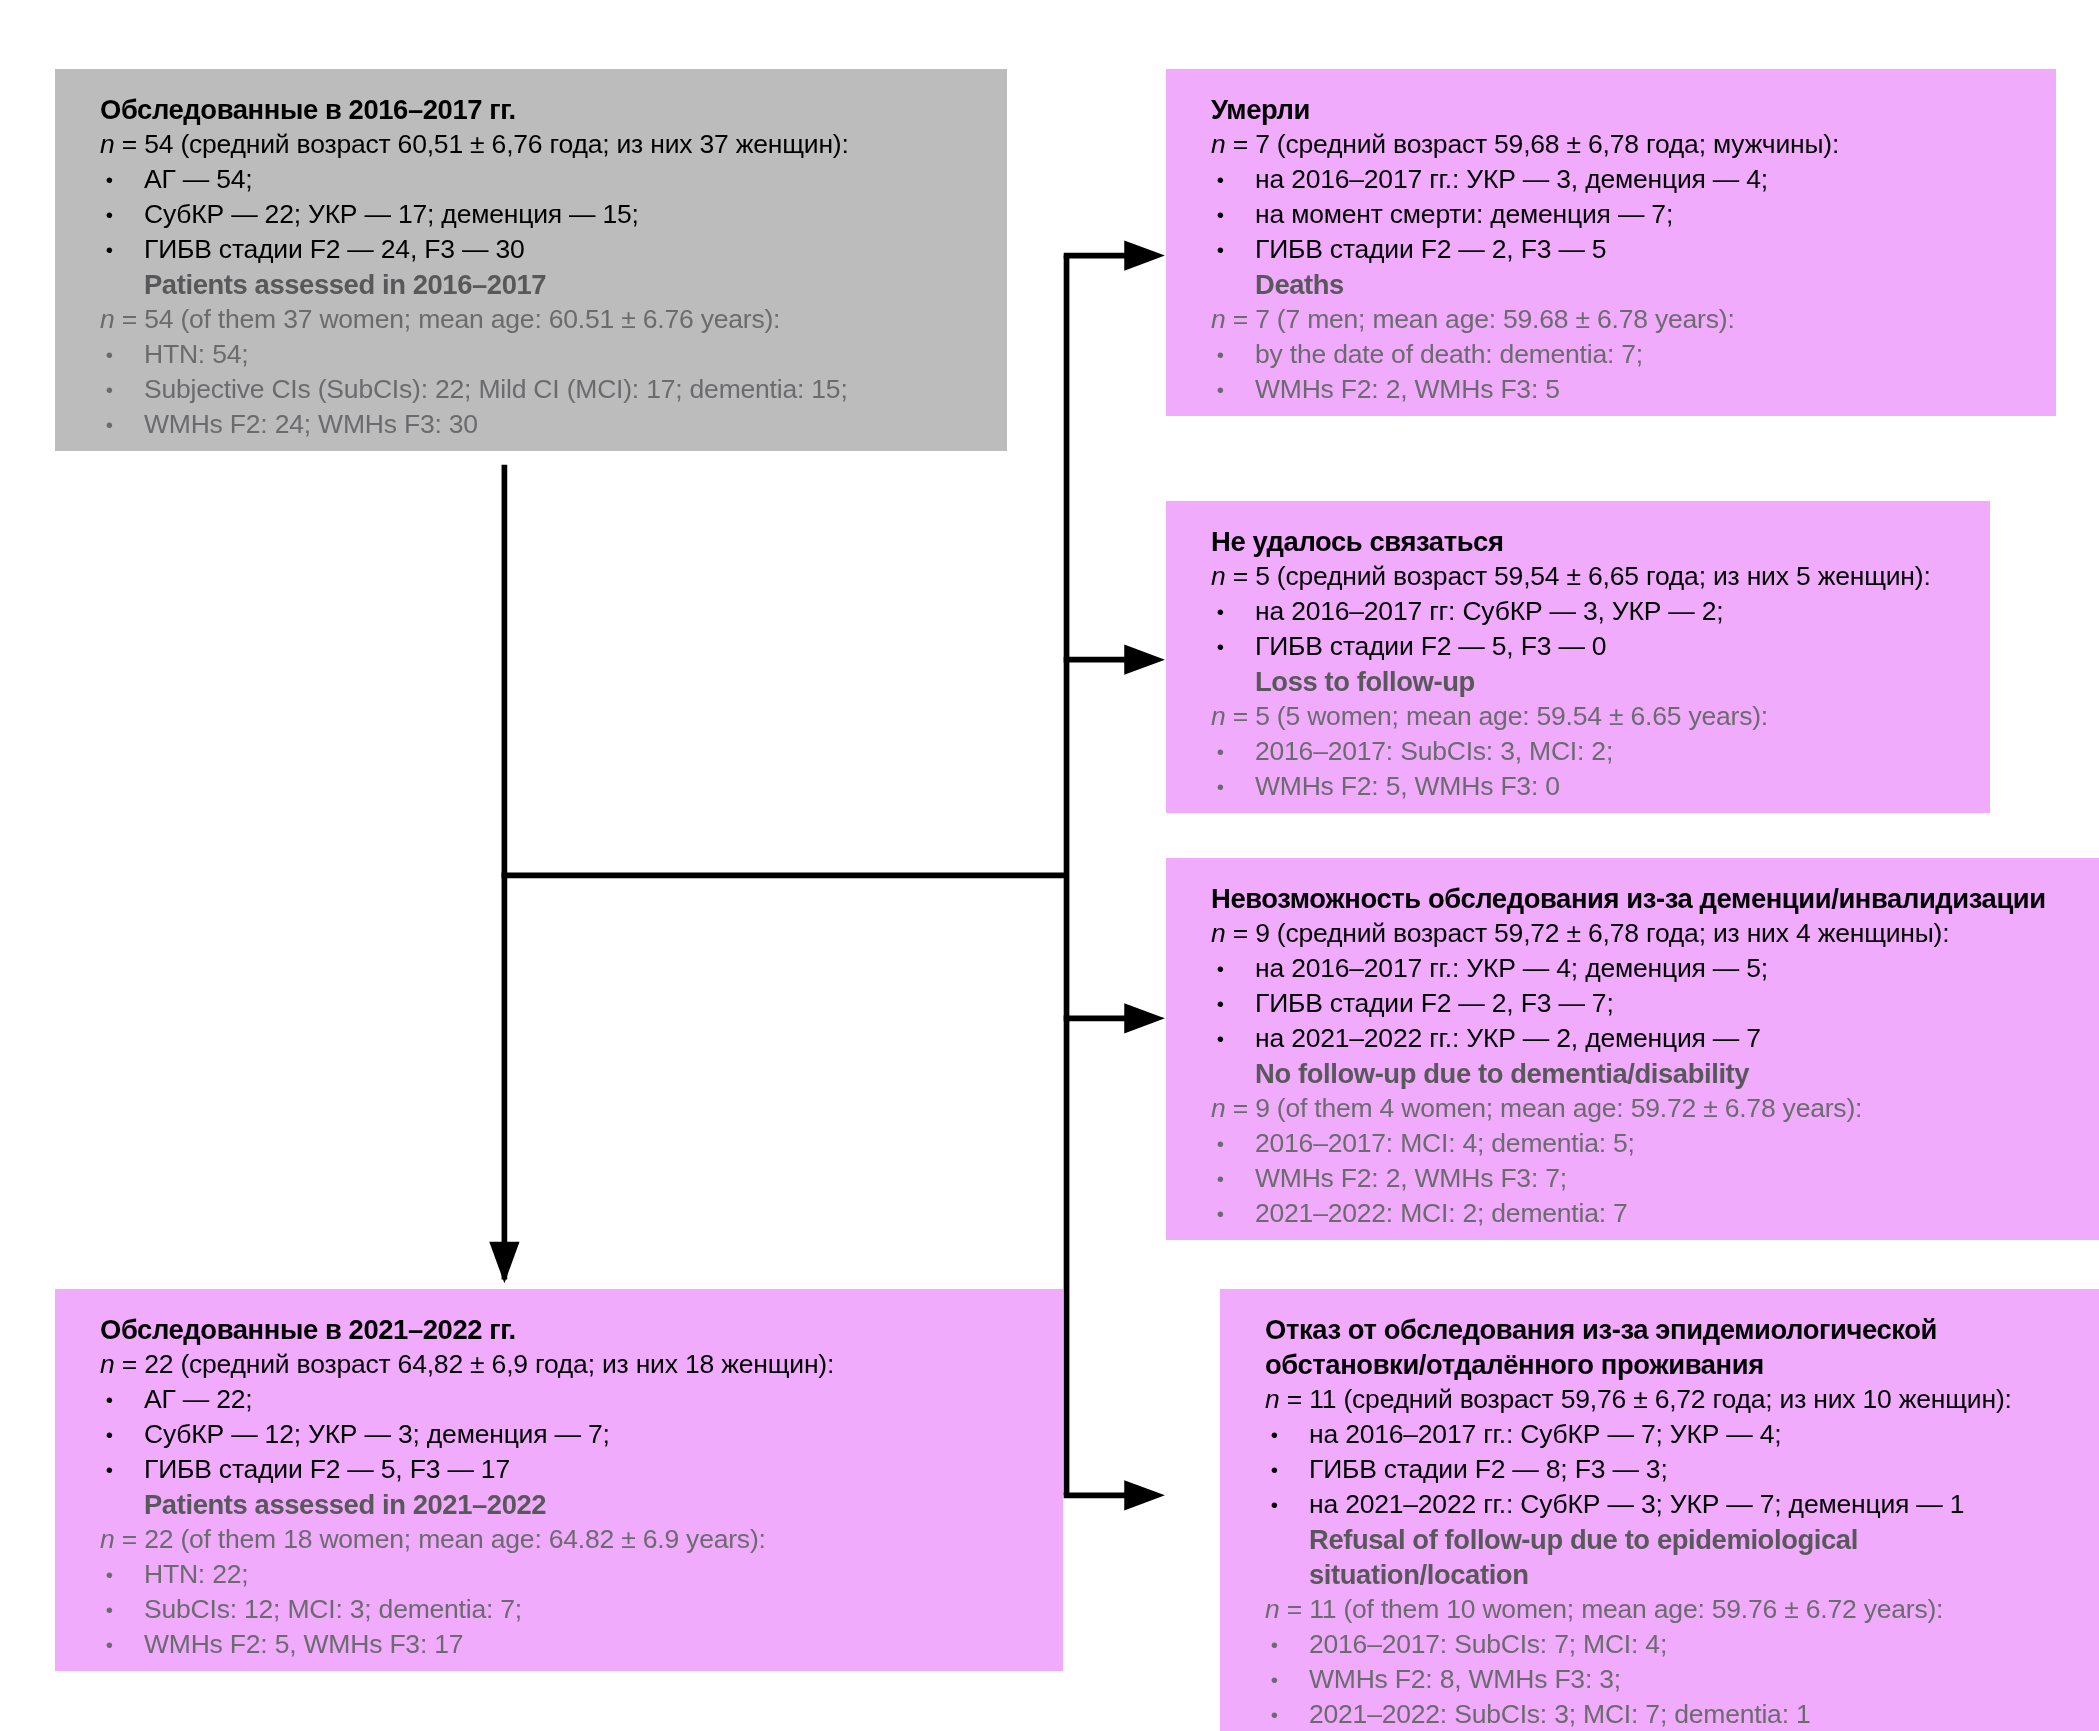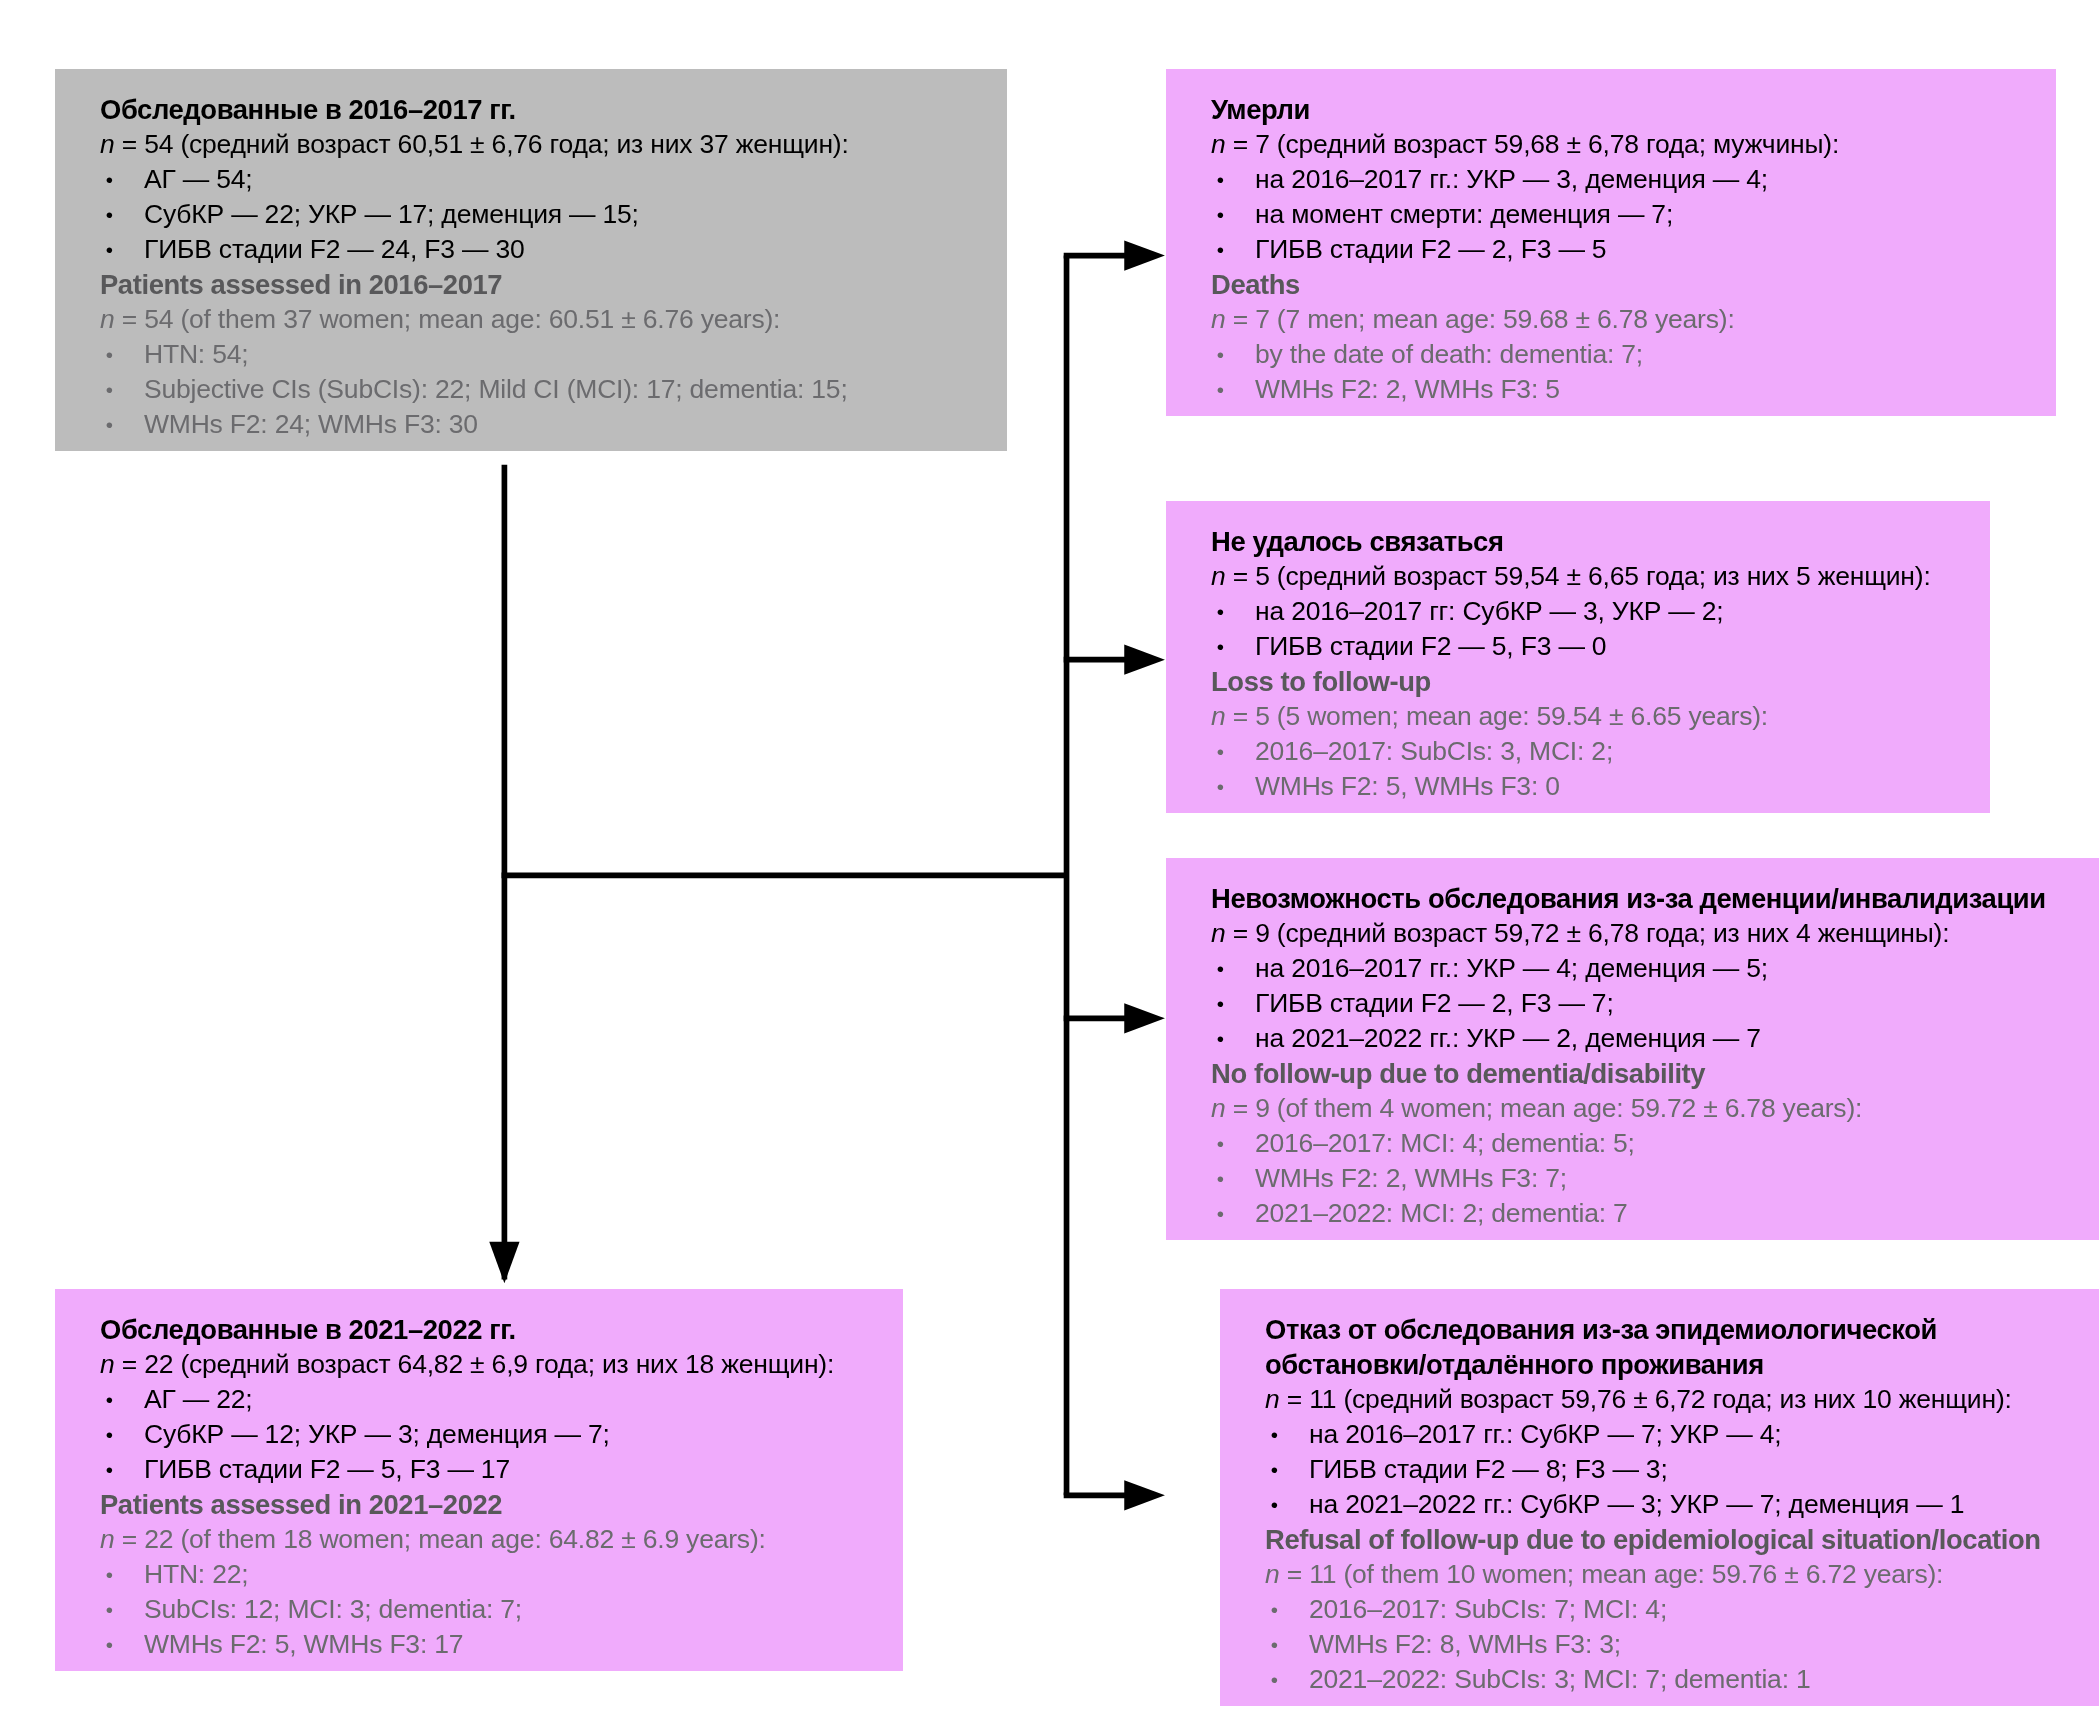--- a/index.html
+++ b/index.html
@@ -22,21 +22,21 @@
     color:#000000;
   }
   .box.dark{background:#bcbcbc;}
   .box.light{background:#f0abfc;}
   .title{
     font-weight:bold;
     font-size:27.4px;
     letter-spacing:-0.4px;
   }
   .en{color:#6b6b6e;}
-  .en.title{color:#58585a;}
+  .en.title{color:#58585a;margin-left:44px;}
   .nline::first-letter{font-style:italic;}
   .bullet{
     position:relative;
     padding-left:44px;
   }
   .bullet::before{
     content:"\2022";
     position:absolute;
     left:5.7px;top:0;
     font-size:0.78em;
@@ -121,21 +121,21 @@
     <div class="bullet">на 2016–2017 гг.: СубКР — 7; УКР — 4;</div>
     <div class="bullet">ГИБВ стадии F2 — 8; F3 — 3;</div>
     <div class="bullet">на 2021–2022 гг.: СубКР — 3; УКР — 7; деменция — 1</div>
     <div class="en title">Refusal of follow-up due to epidemiological situation/location</div>
     <div class="en nline">n = 11 (of them 10 women; mean age: 59.76 ± 6.72 years):</div>
     <div class="en bullet">2016–2017: SubCIs: 7; MCI: 4;</div>
     <div class="en bullet">WMHs F2: 8, WMHs F3: 3;</div>
     <div class="en bullet">2021–2022: SubCIs: 3; MCI: 7; dementia: 1</div>
   </section>
 
-  <section class="box light" style="left:55px;top:1289px;width:848px;">
+  <section class="box light" style="left:55px;top:1289px;width:1008px;">
     <div class="title">Обследованные в 2021–2022 гг.</div>
     <div class="nline">n = 22 (средний возраст 64,82 ± 6,9 года; из них 18 женщин):</div>
     <div class="bullet">АГ — 22;</div>
     <div class="bullet">СубКР — 12; УКР — 3; деменция — 7;</div>
     <div class="bullet">ГИБВ стадии F2 — 5, F3 — 17</div>
     <div class="en title">Patients assessed in 2021–2022</div>
     <div class="en nline">n = 22 (of them 18 women; mean age: 64.82 ± 6.9 years):</div>
     <div class="en bullet">HTN: 22;</div>
     <div class="en bullet">SubCIs: 12; MCI: 3; dementia: 7;</div>
     <div class="en bullet">WMHs F2: 5, WMHs F3: 17</div>

